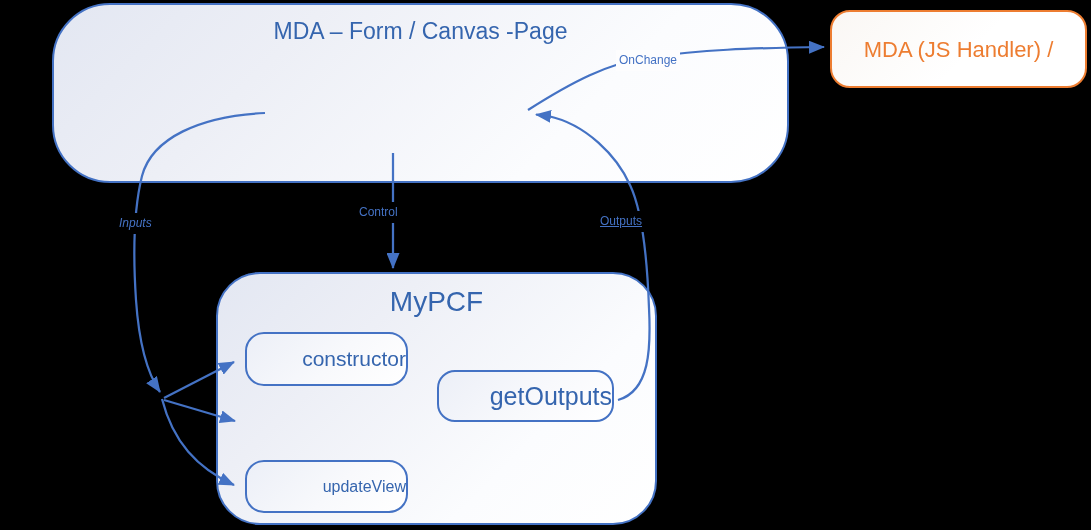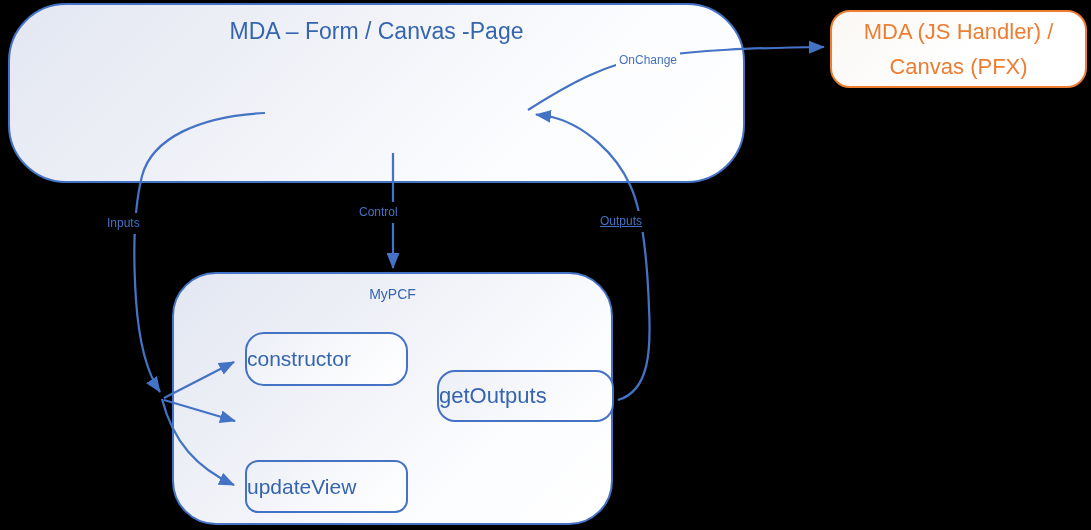--- a/index.html
+++ b/index.html
@@ -11,26 +11,27 @@
   }
   html,body{margin:0;padding:0;background:var(--bg);}
   .stage{
     position:relative;width:1091px;height:530px;background:var(--bg);
     font-family:"Liberation Sans",sans-serif;overflow:hidden;
   }
   .panel{
     position:absolute;box-sizing:border-box;
     border:2px solid var(--blue);
     background:linear-gradient(135deg,#e3e7f2 0%,#edeff6 30%,#fbfcfe 70%,#ffffff 100%);
+    margin-left:44px;
   }
   .node{
     position:absolute;box-sizing:border-box;
     border:2px solid var(--blue);
     background:linear-gradient(135deg,#eceff7 0%,#f8f9fc 55%,#ffffff 100%);
-    display:flex;align-items:center;justify-content:flex-start;
+    display:flex;align-items:center;justify-content:flex-end;
     color:var(--text-blue);
   }
   .orange-node{
     position:absolute;box-sizing:border-box;
     border:2.5px solid var(--orange);
     display:flex;flex-direction:column;align-items:center;justify-content:center;
     color:var(--orange);text-align:center;gap:6px;
   }
   .panel-title{
     position:absolute;left:0;right:0;text-align:center;
@@ -49,41 +50,40 @@
 </head>
 <body>
 
 <div class="stage">
 
   <div class="panel" style="left:8px;top:3px;width:737px;height:180px;border-radius:58px;">
     <div class="panel-title" style="top:13px;font-size:23px;">MDA – Form / Canvas -Page</div>
   </div>
 
   <div class="panel" style="left:172px;top:272px;width:441px;height:253px;border-radius:44px;">
-    <div class="panel-title" style="top:12px;font-size:14px;">MyPCF</div>
+    <div class="panel-title" style="top:12px;font-size:28px;">MyPCF</div>
   </div>
 
 
   <div class="orange-node" style="left:830px;top:10px;width:257px;height:78px;border-radius:20px;
               background:linear-gradient(135deg,#faf7f4 0%,#ffffff 55%);
               font-size:22px;line-height:29px;">
     <span>MDA (JS Handler) /</span>
-    <span>Canvas (PFX)</span>
   </div>
 
   <div class="node" style="left:245px;top:332px;width:163px;height:54px;border-radius:19px;font-size:21px;">
     <span>constructor</span>
   </div>
 
 
-  <div class="node" style="left:245px;top:460px;width:163px;height:53px;border-radius:13px;font-size:21px;">
+  <div class="node" style="left:245px;top:460px;width:163px;height:53px;border-radius:19px;font-size:16px;">
     <span>updateView</span>
   </div>
 
-  <div class="node" style="left:437px;top:370px;width:177px;height:52px;border-radius:18px;font-size:22px;">
+  <div class="node" style="left:437px;top:370px;width:177px;height:52px;border-radius:18px;font-size:25px;">
     <span>getOutputs</span>
   </div>
 
   <svg class="arrows" width="1091" height="530" viewBox="0 0 1091 530">
     <defs>
       <marker id="arw" viewBox="0 0 16 13" refX="15" refY="6.5" markerWidth="16" markerHeight="13" orient="auto" markerUnits="userSpaceOnUse">
         <path class="arrowhead" d="M0,0 L16,6.5 L0,13 Z"></path>
       </marker>
     </defs>
 
@@ -95,18 +95,18 @@
 
     <path class="edge" marker-end="url(#arw)" d="M 162 399 C 173 442 197 468 234 485"></path>
 
     <path class="edge" marker-end="url(#arw)" d="M 393 153 L 393 268"></path>
 
     <path class="edge" marker-end="url(#arw)" d="M 528 110 C 572 82 608 63 650 57 C 700 50 748 48 824 47"></path>
 
     <path class="edge" marker-end="url(#arw)" d="M 618 400 C 650 391 651 348 649 308 C 647 252 642 210 630 185 C 617 156 586 124 548 116 L 536 114.5"></path>
   </svg>
 
-  <div class="edge-label on-black" style="left:104px;top:213px;">Inputs</div>
+  <div class="edge-label on-black" style="left:116px;top:213px;font-style:italic;">Inputs</div>
   <div class="edge-label on-black" style="left:356px;top:202px;">Control</div>
   <div class="edge-label on-black" style="left:597px;top:211px;text-decoration:underline;">Outputs</div>
   <div class="edge-label on-white" style="left:616px;top:50px;">OnChange</div>
 
 </div>
 
 </body></html>

